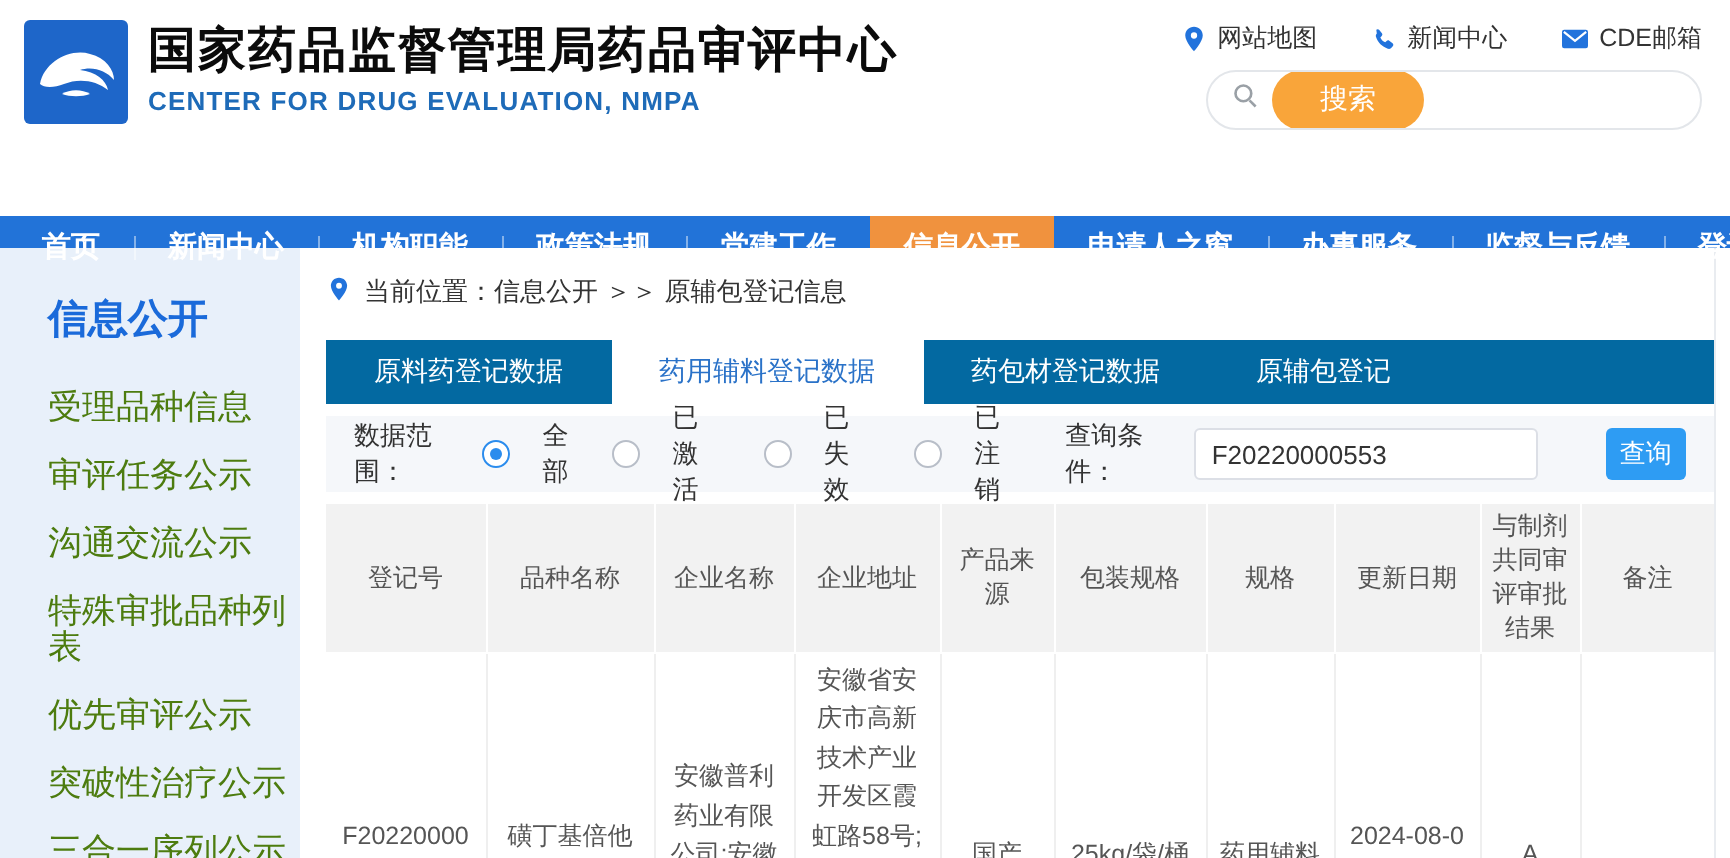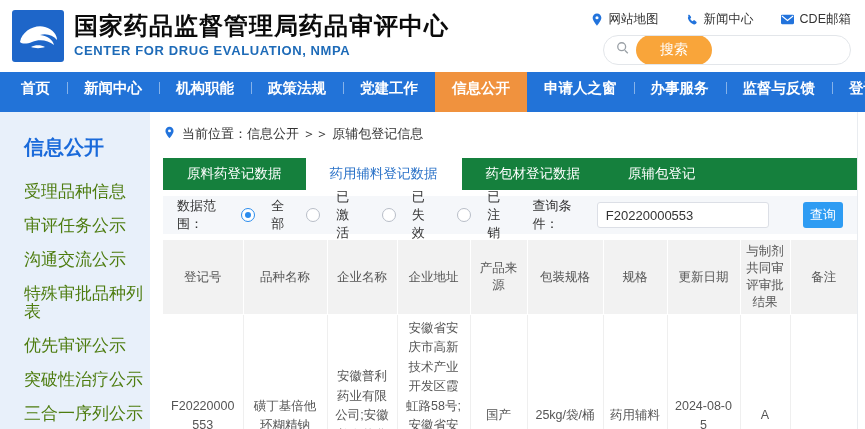--- a/index.html
+++ b/index.html
@@ -1,20 +1,20 @@
 <!DOCTYPE html>
 <html><head>
 <meta charset="utf-8">
 <style>
   * { margin:0; padding:0; box-sizing:border-box; }
   html,body { width:865px; height:429px; overflow:hidden; background:#fff;
     font-family:"Liberation Sans","DejaVu Sans",sans-serif; }
 
   
-  .header { height:72px; display:flex; justify-content:space-between; align-items:flex-start;
+  .header { height:84px; display:flex; justify-content:space-between; align-items:flex-start;
     padding:10px 14px 0 12px; background:#fff; }
   .brand { display:flex; align-items:flex-start; }
   .logo { width:52px; height:52px; flex:0 0 auto; }
   .brand-text { margin-left:10px; padding-top:2px; }
   .brand-title { font-size:24px; font-weight:700; color:#0b0b0b; letter-spacing:1px; line-height:1.15; }
   .brand-sub { font-size:13px; font-weight:700; color:#1e6bb8; letter-spacing:0.6px; margin-top:3px; }
 
   .header-right { display:flex; flex-direction:column; align-items:flex-end; gap:7px; padding-top:1px; }
   .quick-links { display:flex; gap:26px; }
   .qlink { display:flex; align-items:center; gap:5px; font-size:12.5px; color:#333; cursor:pointer; }
@@ -22,39 +22,39 @@
 
   .search-pill { display:flex; align-items:center; width:248px; height:30px;
     border:1px solid #e3e6ea; border-radius:16px; background:#fff; overflow:hidden; }
   .search-pill .mag { margin:0 6px 0 12px; flex:0 0 auto; }
   .search-pill input { flex:1; border:none; outline:none; font-size:13px; color:#333; min-width:0; background:transparent; }
   .search-pill input::placeholder { color:#a9aeb5; }
   .search-btn { flex:0 0 auto; width:76px; height:30px; border:none; border-radius:16px;
     background:#f9a53a; color:#fff; font-size:14px; cursor:pointer; font-family:inherit; }
 
   
-  .nav { height:40px; background:#2273d8; display:flex; align-items:stretch; padding-left:4px; }
+  .nav { height:16px; background:#2273d8; display:flex; align-items:stretch; padding-left:4px;margin-top:24px; }
   .nav-item { position:relative; color:#fff; font-size:14.5px; font-weight:700; line-height:32px;
     padding:0 17px; cursor:pointer; white-space:nowrap; }
   .nav-item:not(:first-child)::before { content:""; position:absolute; left:0; top:10px;
     width:1px; height:12px; background:rgba(255,255,255,.45); }
   .nav-item.active { background:#f0923e; }
   .nav-item.active::before, .nav-item.active + .nav-item::before { display:none; }
 
   
   .content { display:flex; height:326px; }
   .sidebar { width:150px; flex:0 0 auto; background:#e8f0fa; height:100%; }
   .sidebar-title { margin:22px 0 22px 24px; font-size:20px; font-weight:700; color:#1a6ada; }
   .side-item { display:block; margin:0 0 16px 24px; font-size:17px; color:#4d7c0f; line-height:18px; cursor:pointer; }
 
   .main { flex:1; margin-right:7px; border-right:1px solid #e9ecf0; padding:0 0 0 13px; }
 
   .breadcrumb { display:flex; align-items:center; gap:6px; margin-top:13px; font-size:13px; color:#333; }
 
-  .tabbar { display:flex; margin-top:15px; background:#15803d; height:32px; }
+  .tabbar { display:flex; margin-top:15px; background:#0369a1; height:32px; }
   .tab { color:#fff; font-size:13.5px; line-height:32px; padding:0 24px; cursor:pointer; white-space:nowrap; }
   .tab.active { background:#fff; color:#2a72c8; font-weight:400; }
 
   .filterbar { display:flex; align-items:center; margin-top:6px; height:38px;
     background:#f5f7fa; padding:0 14px; font-size:13px; color:#333; }
   .radio-opt { display:flex; align-items:center; gap:16px; margin-right:20px; cursor:pointer; }
   .radio { width:14px; height:14px; border-radius:50%; border:1px solid #b8bec8; background:#fff; position:relative; flex:0 0 auto; }
   .radio.checked { border-color:#2b8ced; }
   .radio.checked::after { content:""; position:absolute; left:3px; top:3px; width:6px; height:6px;
     border-radius:50%; background:#2b8ced; }

